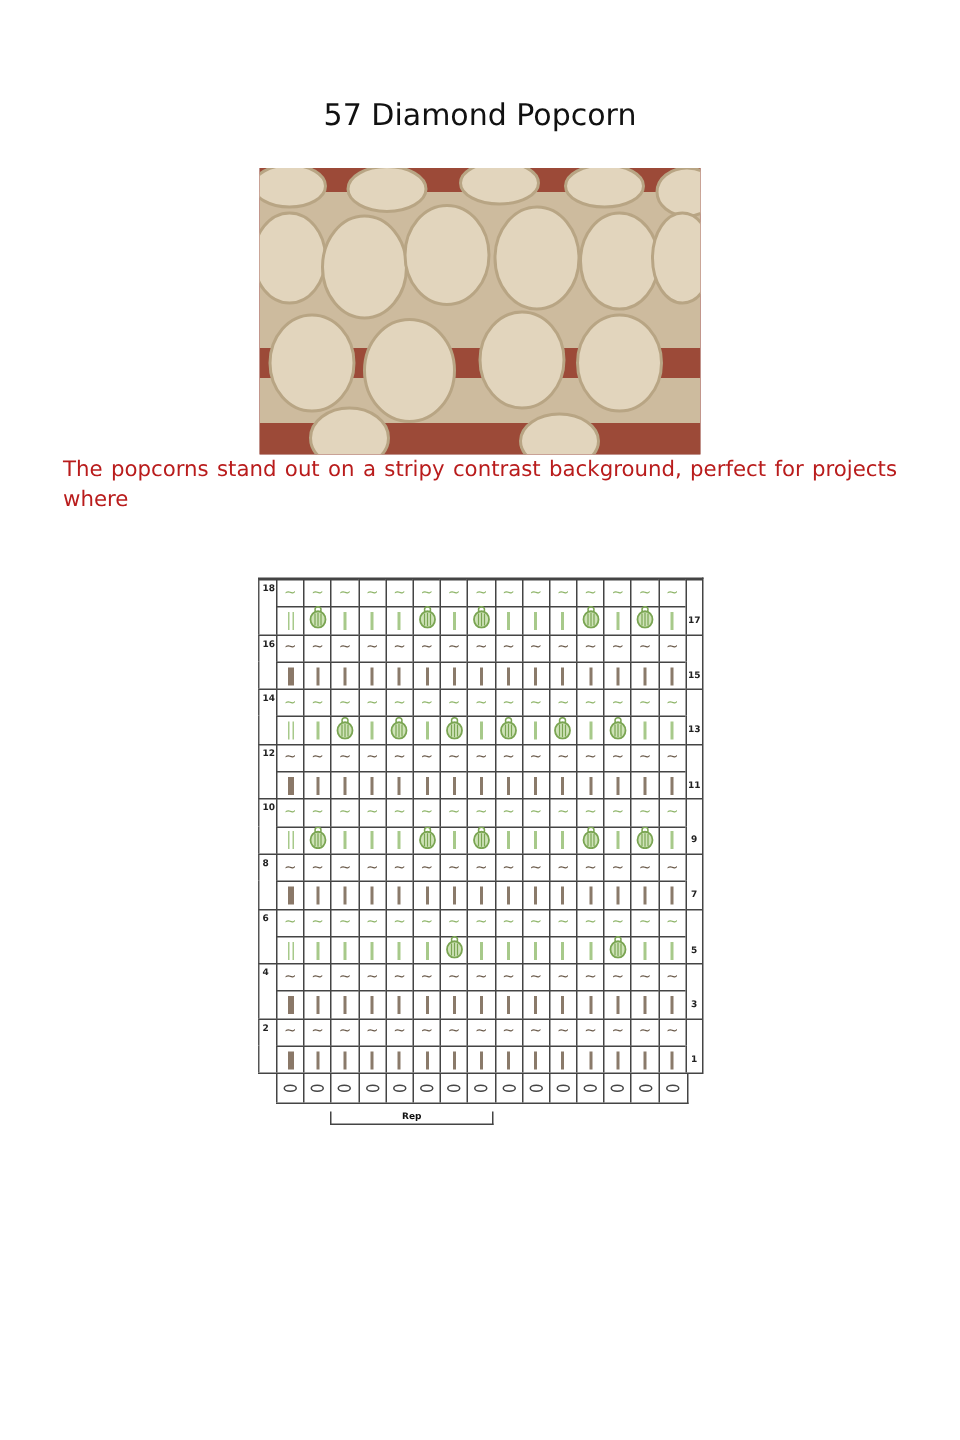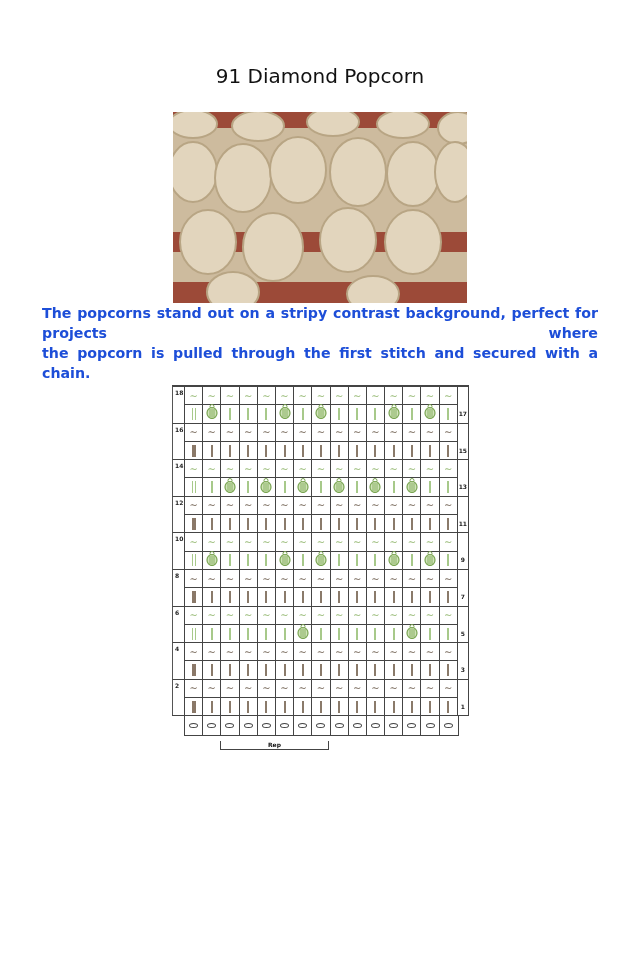--- a/index.html
+++ b/index.html
@@ -1,20 +1,20 @@
 <!DOCTYPE html>
 <html><head>
 <meta charset="utf-8">
 <style>
   html, body { margin:0; padding:0; background:#ffffff; }
   body { width:640px; height:960px; position:relative; overflow:hidden; font-family:"DejaVu Sans", sans-serif; color:#111; }
   .title { position:absolute; top:64px; left:0; width:640px; text-align:center; font-size:20px; color:#111; }
   .photo { position:absolute; left:173px; top:112px; width:294px; height:191px; overflow:hidden; background:#8e3b2e; }
   .photo svg { display:block; }
-  .desc { position:absolute; left:42px; top:303px; width:556px; font-size:14.2px; line-height:20px; text-align:justify; color:#1d4ed8;font-weight:bold; }
+  .desc { position:absolute; left:42px; top:303px; width:556px; font-size:14.2px; line-height:20px; text-align:justify; color:#b91c1c; }
   .desc span { display:block; text-align:justify; text-align-last:justify; }
   .desc span.last { text-align-last:left; }
   .chart { position:absolute; left:172px; top:385px; }
   .grid { position:relative; width:296px; }
   .row { display:flex; height:18.3px; }
   .numcell { width:12px; box-sizing:border-box; border-left:1px solid #555; font-size:6px; font-weight:bold; color:#222; padding-left:2px; padding-top:2px; }
   .cell { width:18.2px; height:18.3px; box-sizing:border-box; border-left:1px solid #444; border-top:1px solid #444; display:flex; align-items:center; justify-content:center; }
   .rnum { width:11px; box-sizing:border-box; border-left:1px solid #444; font-size:6px; font-weight:bold; color:#222; display:flex; align-items:center; justify-content:center; }
   .wave-green { color:#8fb56a; font-size:10px; line-height:1; }
   .wave-brown { color:#6a5a4a; font-size:10px; line-height:1; }
@@ -22,21 +22,21 @@
   .bar-brown { width:2px; height:12px; background:#8a7a6a; }
   .bar-thick-green { width:4px; height:12px; border-left:1.5px solid #a7c98a; border-right:1.5px solid #a7c98a; box-sizing:border-box; }
   .bar-thick-brown { width:4px; height:12px; background:#8a7868; }
   .ch { width:9px; height:5px; border:1.3px solid #444; border-radius:50%; box-sizing:border-box; }
   .rep { position:absolute; left:48px; top:356px; width:109px; height:9px; border:1px solid #444; border-top:none; font-size:6px; font-weight:bold; text-align:center; line-height:8px; box-sizing:border-box; }
   .found { display:flex; margin-left:12px; height:18.3px; border-bottom:1px solid #444; border-right:1px solid #444; width:274px; box-sizing:content-box; }
 </style>
 </head>
 <body>
 
-<div class="title">91 Diamond Popcorn</div>
+<div class="title">57 Diamond Popcorn</div>
 
 <div class="photo">
   <svg width="294" height="191" viewBox="0 0 294 191">
     <rect width="294" height="191" fill="#9c4a38"></rect>
     <rect y="16" width="294" height="104" fill="#cdbb9e"></rect>
     <rect y="140" width="294" height="30" fill="#cdbb9e"></rect>
     <g fill="#e2d5bd" stroke="#b8a584" stroke-width="2">
       <ellipse cx="20" cy="12" rx="24" ry="14"></ellipse>
       <ellipse cx="85" cy="14" rx="26" ry="15"></ellipse>
       <ellipse cx="160" cy="10" rx="26" ry="14"></ellipse>
@@ -53,21 +53,20 @@
       <ellipse cx="175" cy="128" rx="28" ry="32"></ellipse>
       <ellipse cx="240" cy="130" rx="28" ry="32"></ellipse>
       <ellipse cx="60" cy="180" rx="26" ry="20"></ellipse>
       <ellipse cx="200" cy="182" rx="26" ry="18"></ellipse>
     </g>
   </svg>
 </div>
 
 <div class="desc">
   <span>The popcorns stand out on a stripy contrast background, perfect for projects where</span>
-  <span class="last">the popcorn is pulled through the first stitch and secured with a chain.</span>
 </div>
 
 <div class="chart" id="chart">
     <div class="grid" style="border-top: 1px solid rgb(68, 68, 68); border-right: 1px solid rgb(68, 68, 68);">
       <div class="row">
         <div class="numcell" style="border-top: 1px solid rgb(68, 68, 68);">18</div>
         <div class="cell">
           <span class="wave-green">∼</span>
         </div>
         <div class="cell">

